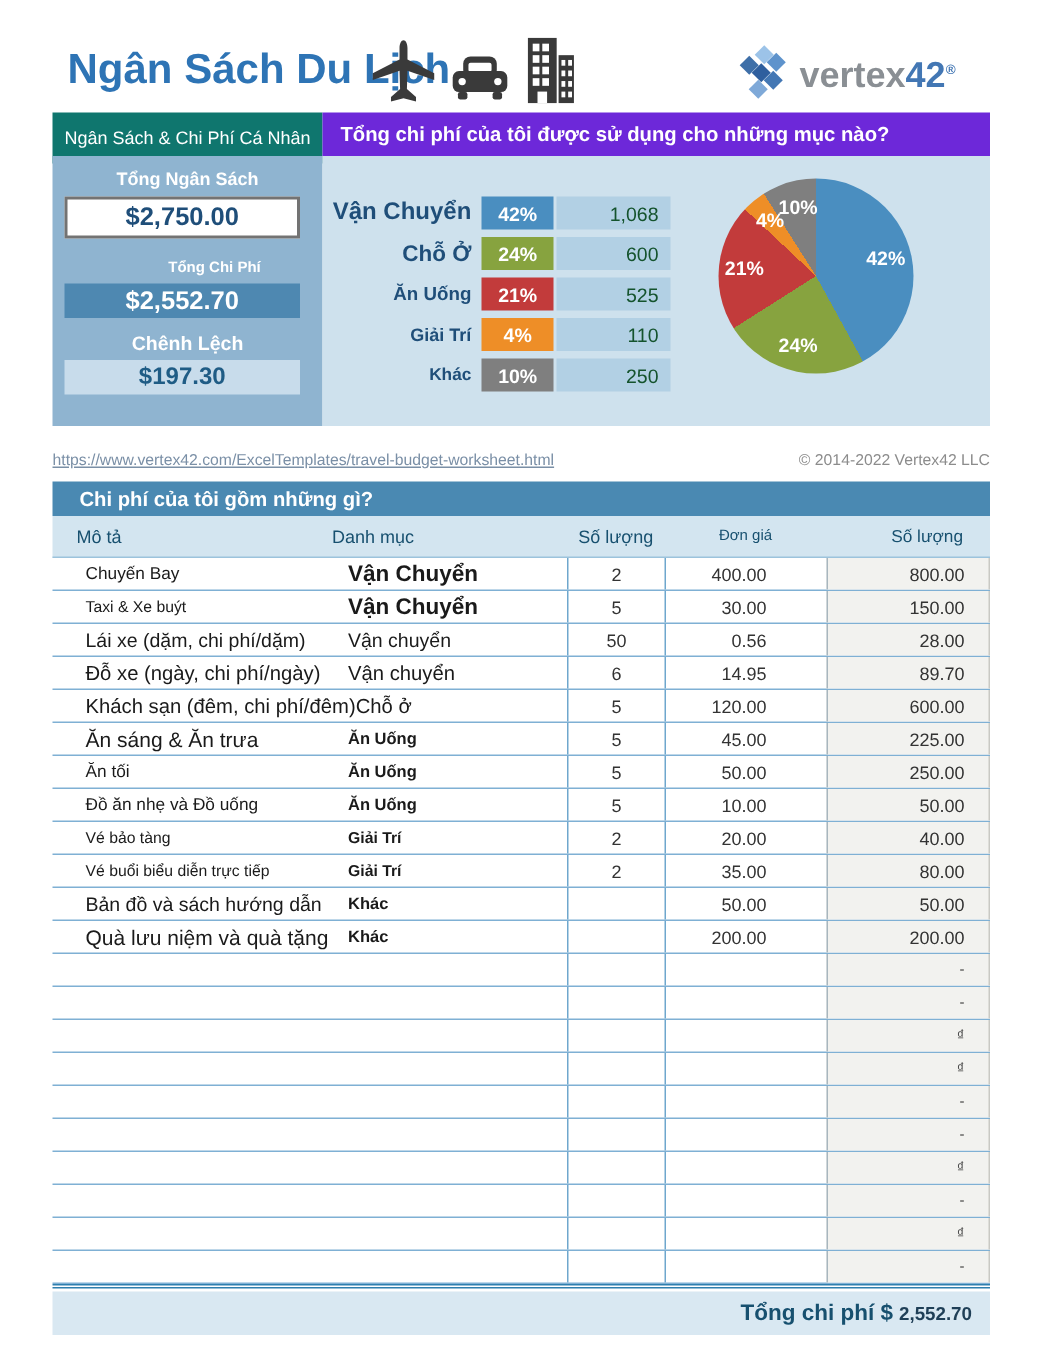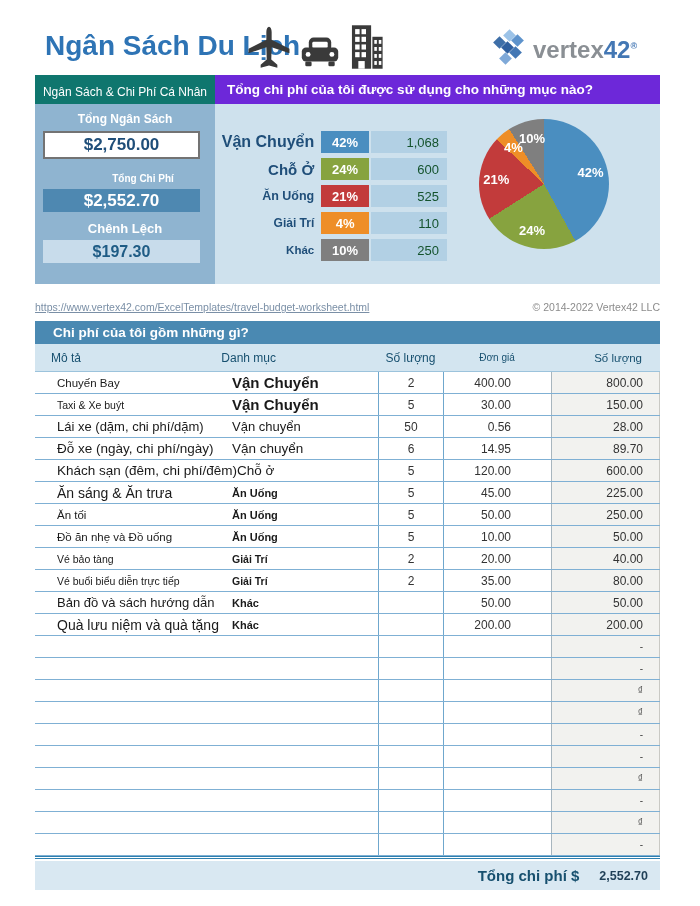--- a/index.html
+++ b/index.html
@@ -95,21 +95,21 @@
   .trow:nth-child(9) .desc,.trow:nth-child(10) .desc{font-size:10.5px;}
   .trow:nth-child(9) .cat,.trow:nth-child(10) .cat{font-size:10.5px;font-weight:600;}
   .trow:nth-child(11) .desc{font-size:13px;}
   .trow:nth-child(11) .cat,.trow:nth-child(12) .cat{font-size:11px;font-weight:600;}
   .empty-total{font-size:10px;color:#444;}
 
   .t-sep{position:absolute;left:35px;top:856px;width:625px;height:3px;border-top:1px solid #2E7FAE;
     border-bottom:1px solid #2E7FAE;box-sizing:border-box;}
   .t-footer{position:absolute;left:35px;top:861px;width:625px;height:29px;background:#D9E8F2;display:flex;
     align-items:center;justify-content:flex-end;padding-right:12px;box-sizing:border-box;}
-  .f-label{color:#17506F;font-weight:bold;font-size:15px;margin-right:20px;}
+  .f-label{color:#17506F;font-weight:bold;font-size:15px;margin-right:4px;}
   .f-value{color:#1F3F57;font-weight:bold;font-size:12.5px;}
 </style>
 </head>
 <body>
 
 <div class="page-title">Ngân Sách Du Lịch</div>
 
 <div class="hicons">
   <span>
     <svg width="46" height="44" viewBox="0 0 60 58">

